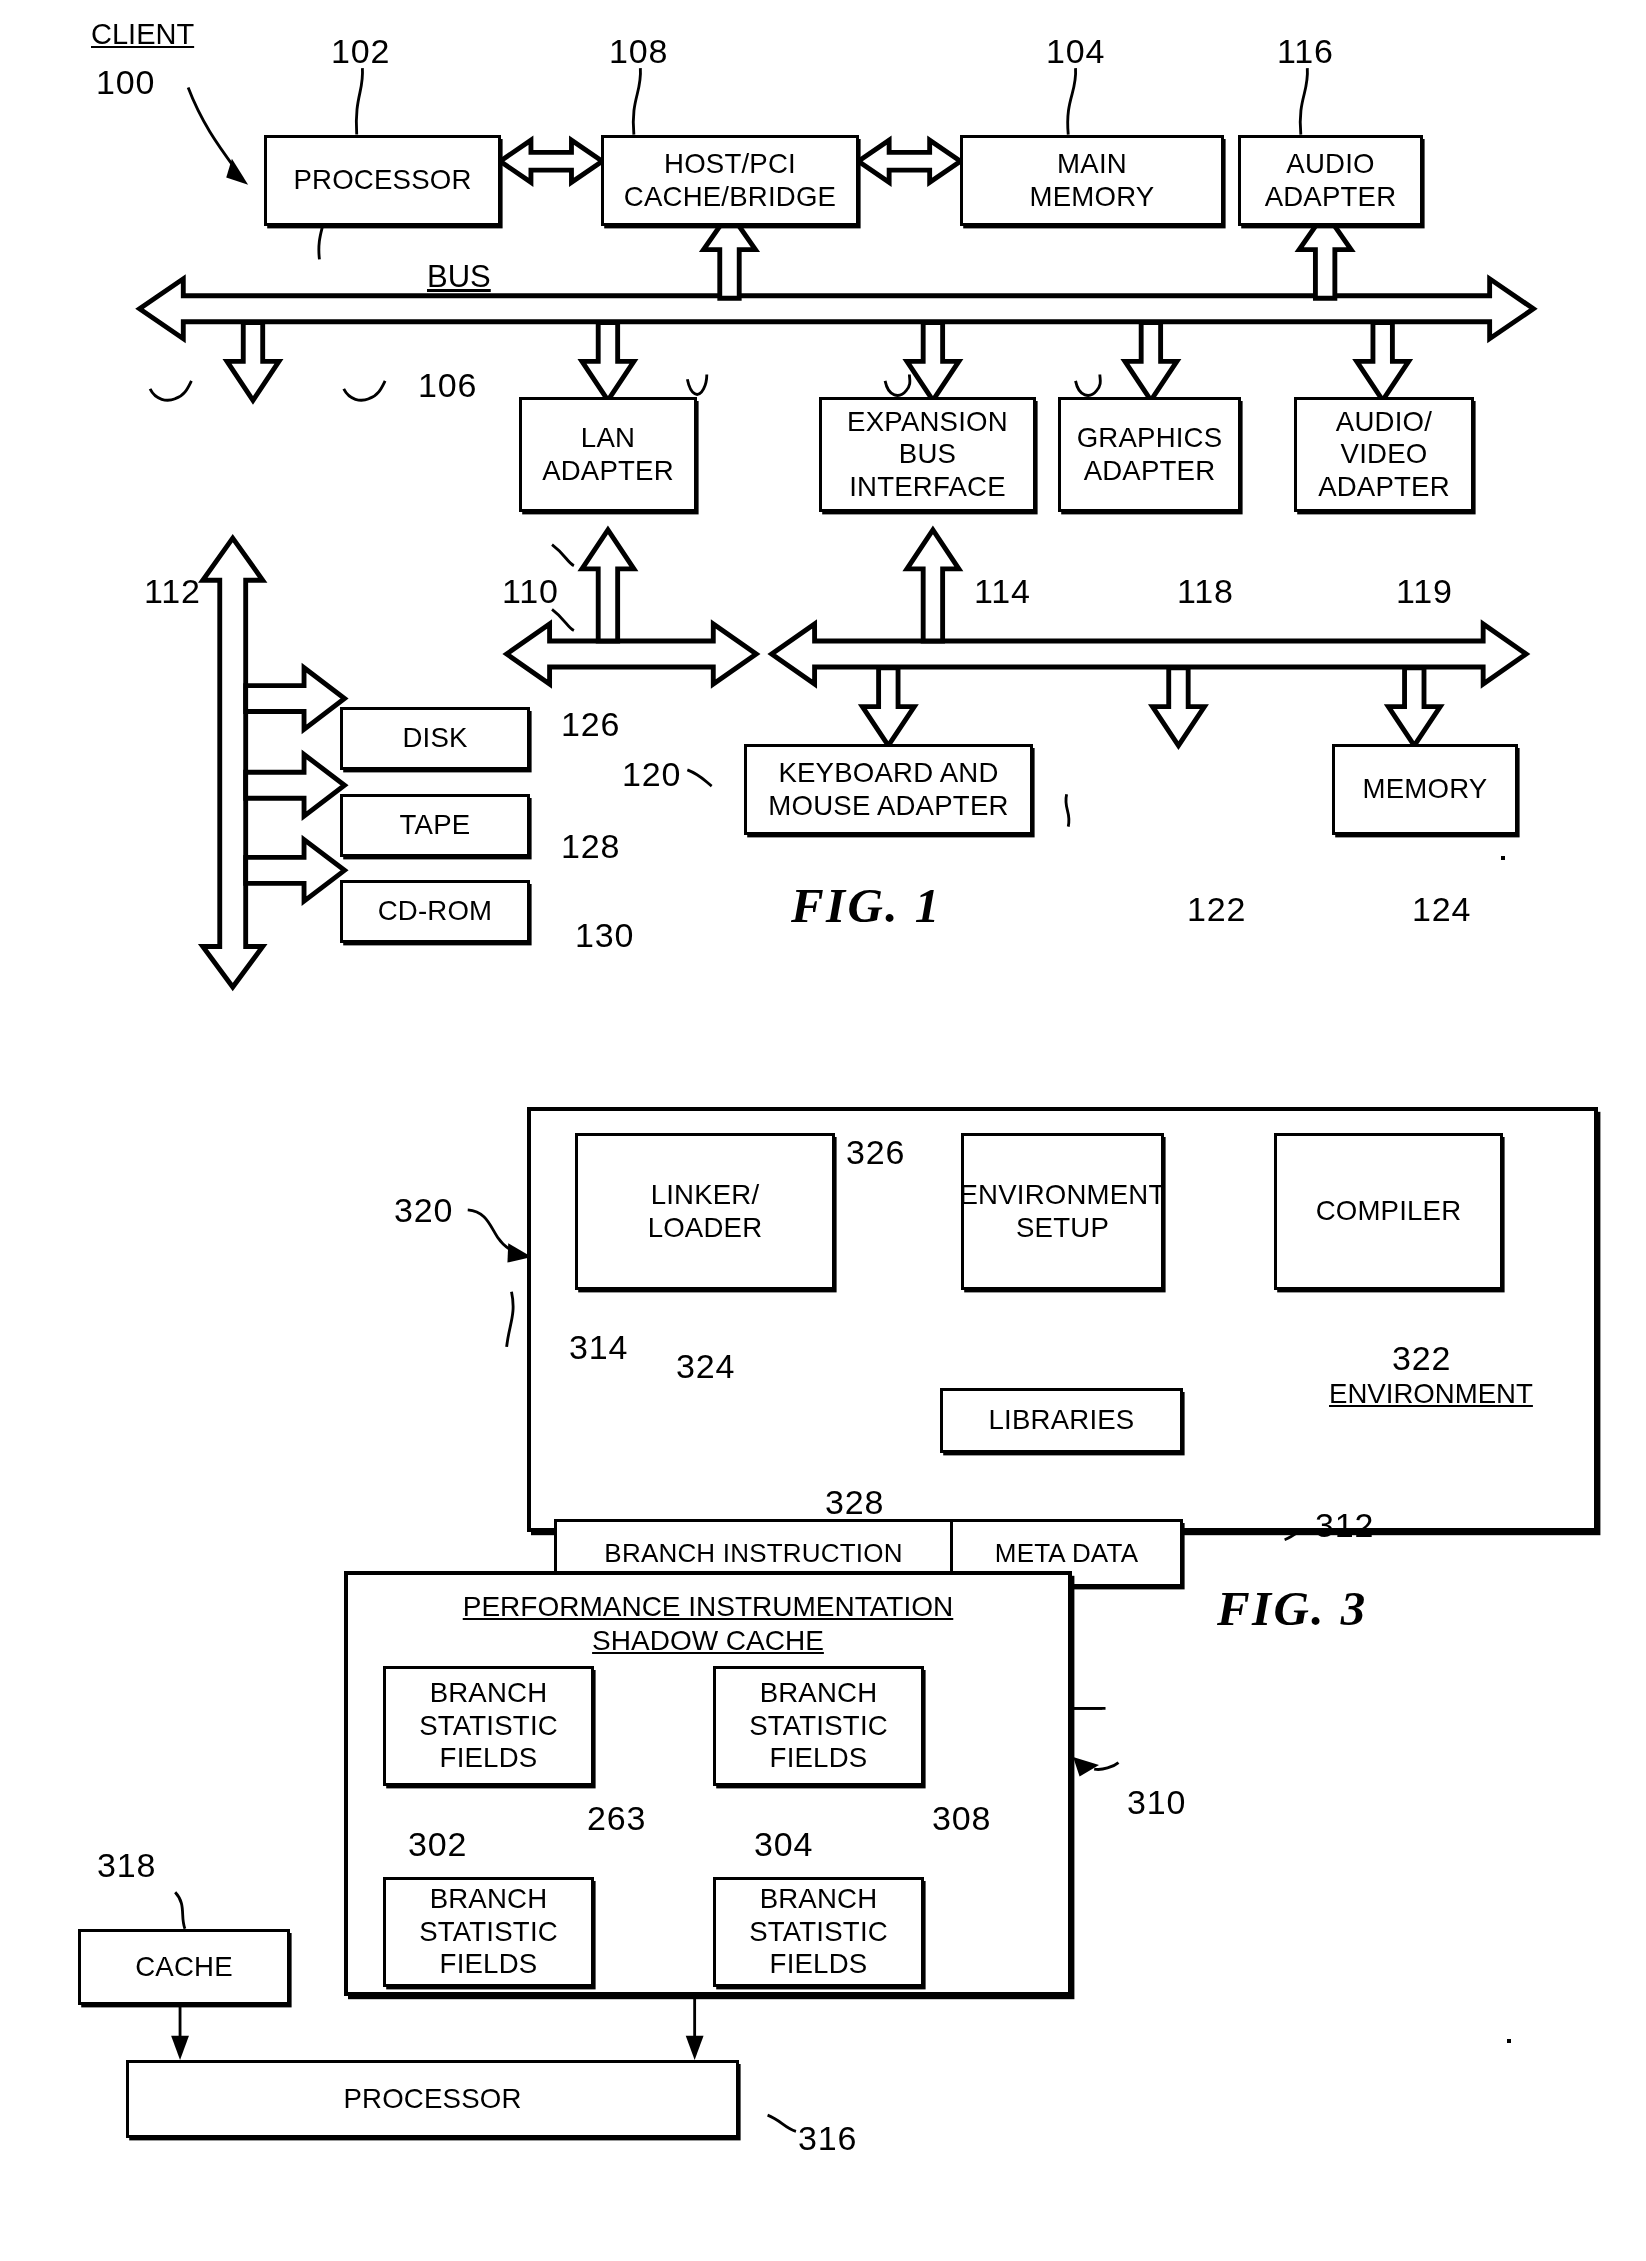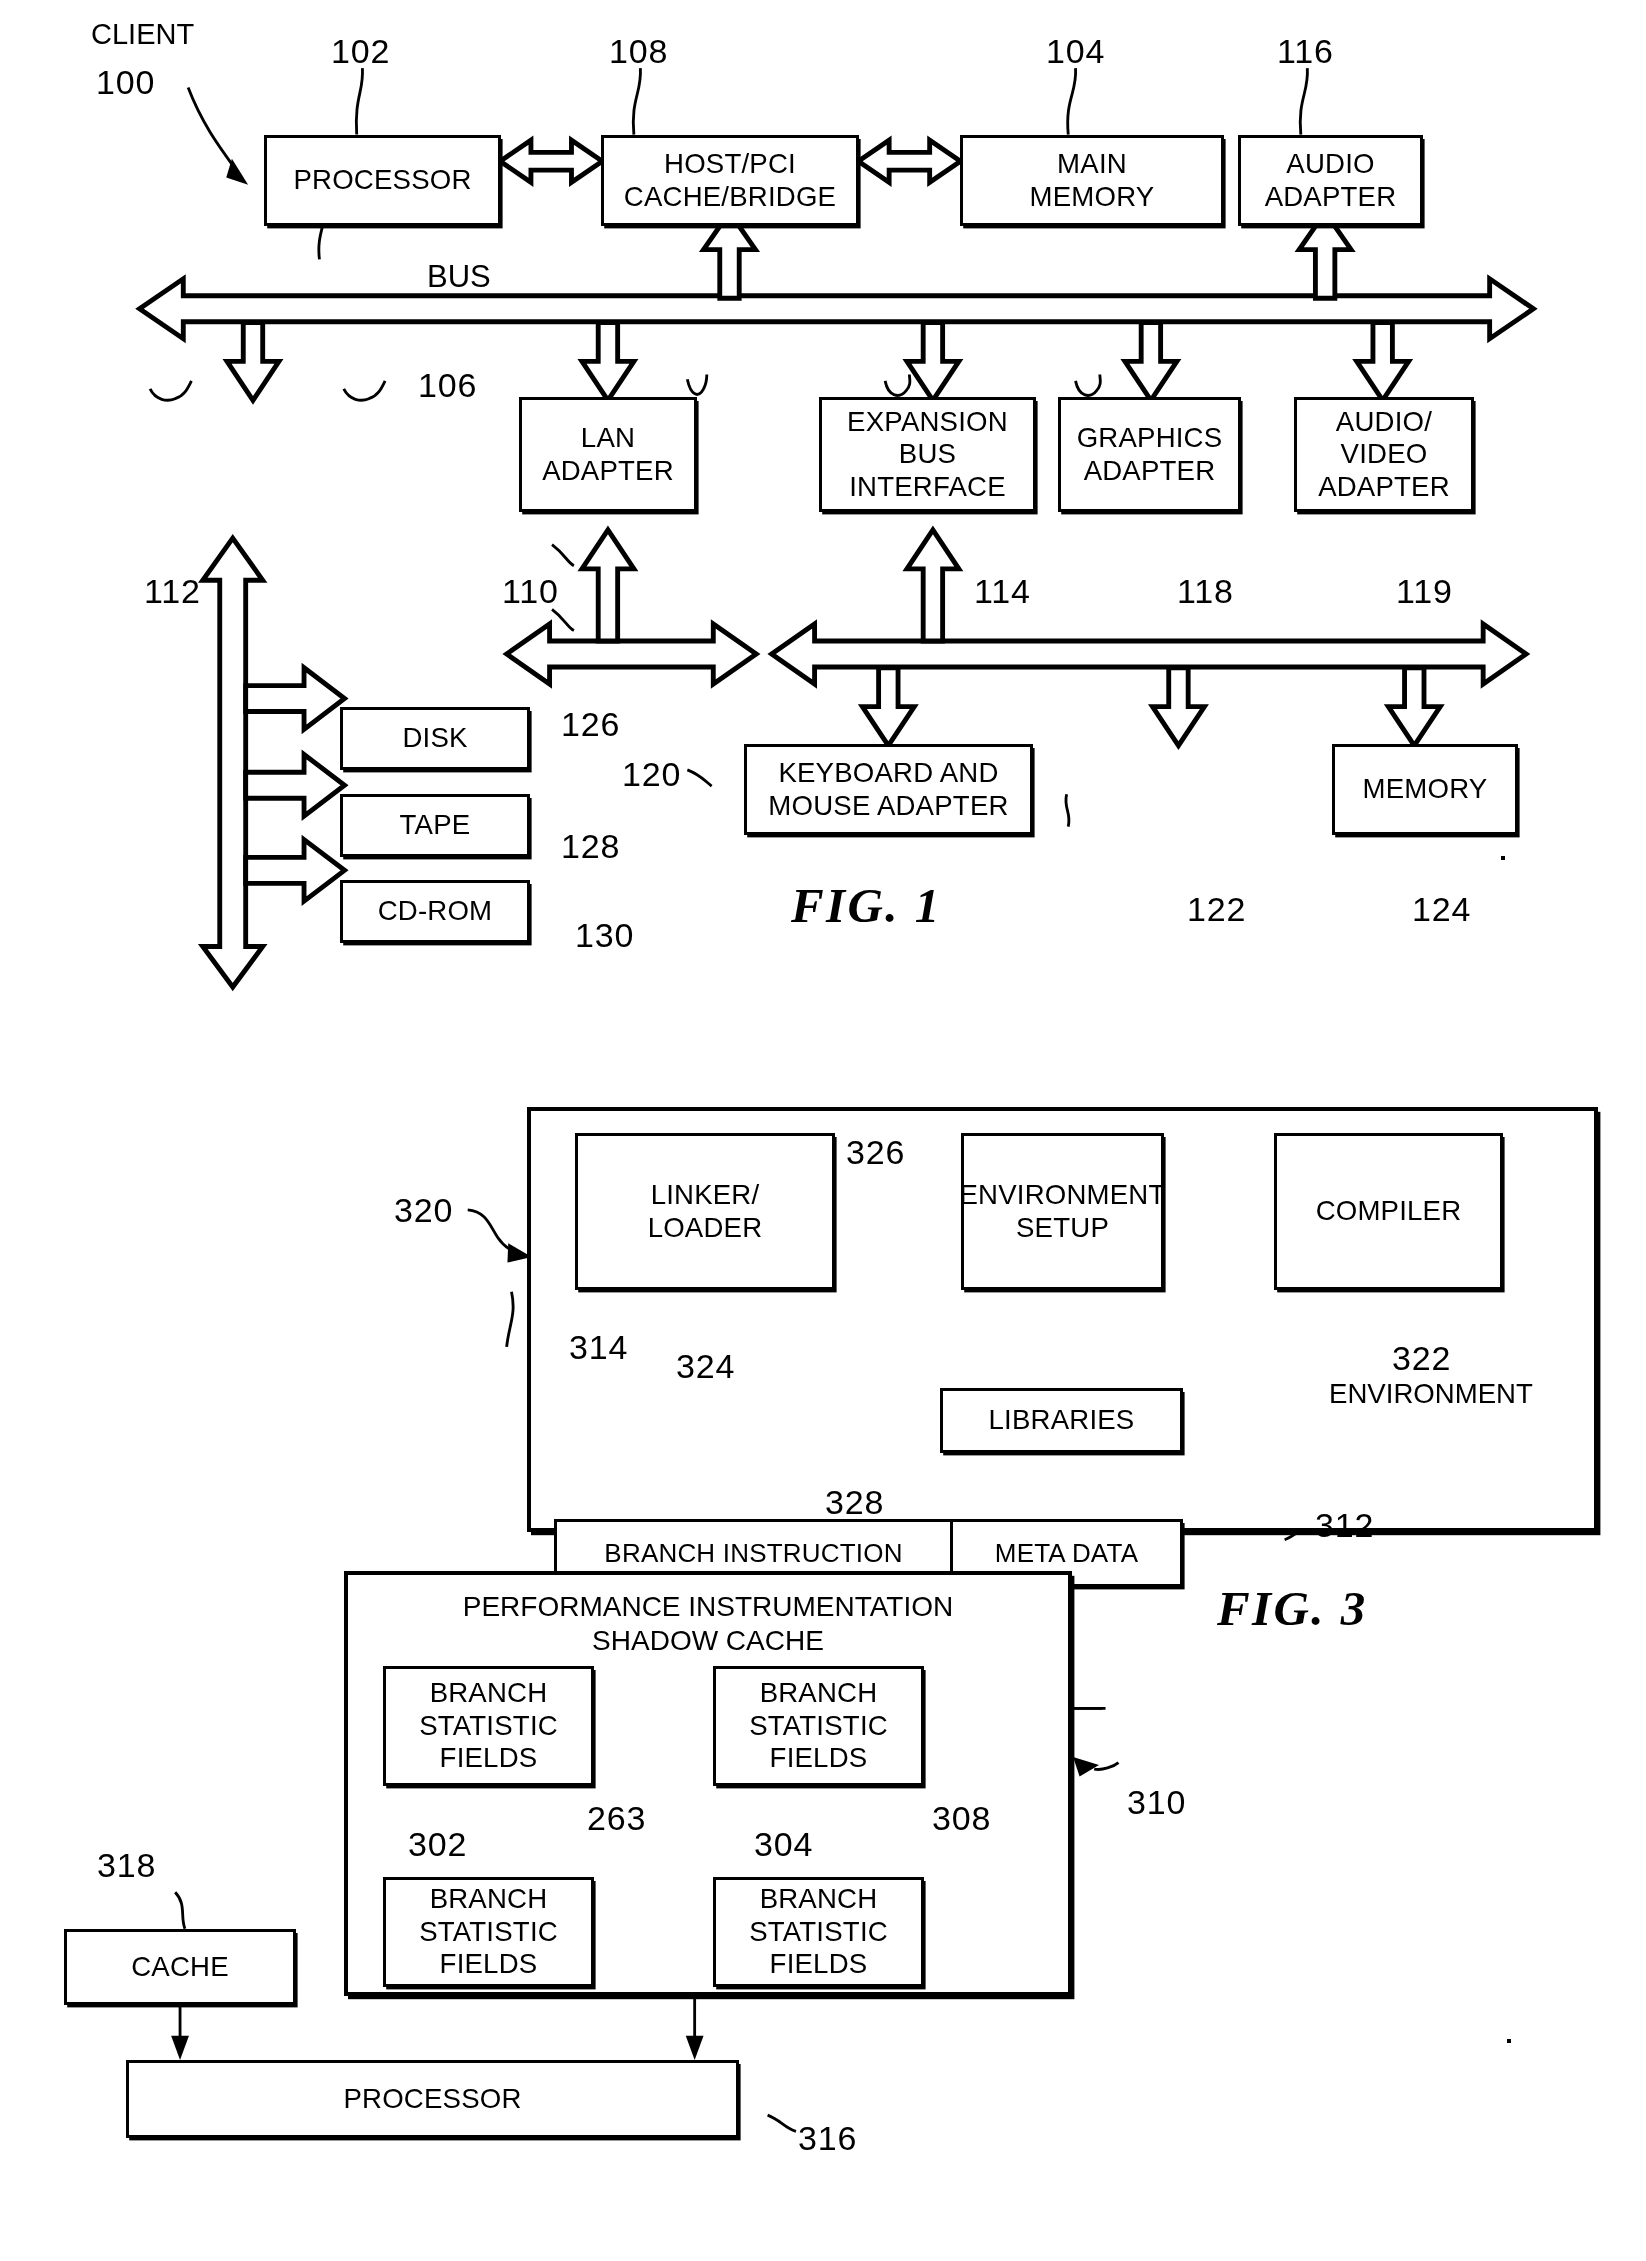--- a/index.html
+++ b/index.html
@@ -57,20 +57,21 @@
     letter-spacing: 0.8px;
     color: #000;
     white-space: nowrap;
   }
   .plainlabel {
     position: absolute;
     font-family: "Liberation Sans", sans-serif;
     font-size: 27.6px;
     color: #000;
     white-space: nowrap;
+    text-decoration: underline;
   }
   .figlabel {
     position: absolute;
     font-family: "Liberation Serif", serif;
     font-style: italic;
     font-weight: bold;
     font-size: 49px;
     letter-spacing: 2.4px;
     color: #000;
     white-space: nowrap;
@@ -363,21 +364,21 @@
 STATISTIC FIELDS</span>
   </div>
 
   <div class="refnum" style="left:408px; top:1825px;">302</div>
   <div class="refnum" style="left:587px; top:1799px;">263</div>
   <div class="refnum" style="left:754px; top:1825px;">304</div>
   <div class="refnum" style="left:932px; top:1799px;">308</div>
   <div class="refnum" style="left:1127px; top:1783px;">310</div>
 
   <div class="refnum" style="left:97px; top:1846px;">318</div>
-  <div class="pbox" style="left:64px; top:1929px; width:232px; height:76px;justify-content:center;">
+  <div class="pbox" style="left:78px; top:1929px; width:212px; height:76px;justify-content:center;">
     <span class="lines">CACHE</span>
   </div>
 
   <div class="pbox" style="left:126px; top:2060px; width:613px; height:78px;">
     <span class="lines">PROCESSOR</span>
   </div>
   <div class="refnum" style="left:798px; top:2119px;">316</div>
 
   <div class="abs" style="left:1501px; top:856px; width:4px; height:4px; background:#000;"></div>
   <div class="abs" style="left:1507px; top:2039px; width:4px; height:4px; background:#000;"></div>

